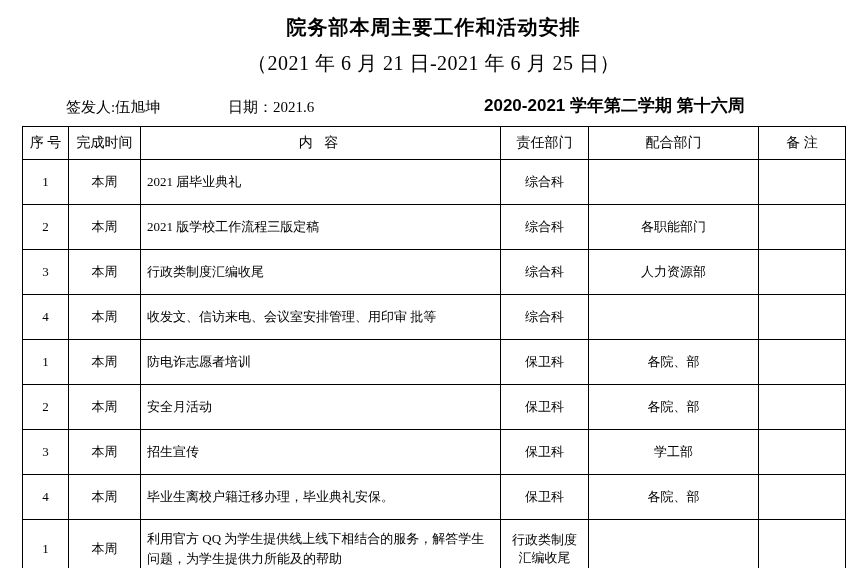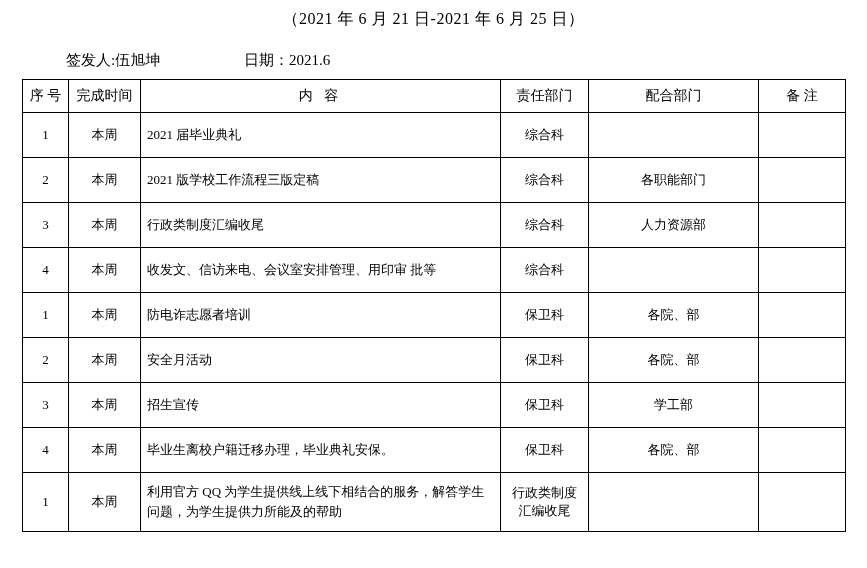--- a/index.html
+++ b/index.html
@@ -25,39 +25,39 @@
     text-align: center;
     font-family: "Liberation Sans", "DejaVu Sans", sans-serif;
     font-weight: bold;
     font-size: 20px;
     letter-spacing: 1px;
     margin-top: 14px;
   }
   .doc-subtitle {
     text-align: center;
     font-family: "Liberation Serif", "DejaVu Serif", serif;
-    font-size: 16px;
+    font-size: 20px;
     margin-top: 9px;
     letter-spacing: 0.5px;
   }
   .meta-row {
     position: relative;
     height: 30px;
     margin-top: 17px;
     font-size: 15px;
   }
   .meta-signer {
     position: absolute;
     left: 44px;
     top: 4px;
     white-space: nowrap;
   }
   .meta-date {
     position: absolute;
-    left: 222px;
+    left: 206px;
     top: 4px;
     white-space: nowrap;
   }
   .meta-term {
     position: absolute;
     left: 462px;
     top: 0px;
     font-family: "Liberation Sans", "DejaVu Sans", sans-serif;
     font-weight: bold;
     font-size: 17px;
@@ -107,26 +107,28 @@
   .hdr-spaced {
     letter-spacing: 4px;
     margin-top: 8px;
   }
 </style>
 </head>
 <body>
 
 <div class="page">
 
+  <div class="doc-title">院务部本周主要工作和活动安排</div>
 
   <div class="doc-subtitle">（2021 年 6 月 21 日-2021 年 6 月 25 日）</div>
 
   <div class="meta-row">
     <div class="meta-signer">签发人:伍旭坤</div>
     <div class="meta-date">日期：2021.6</div>
+    <div class="meta-term">2020-2021 学年第二学期  第十六周</div>
   </div>
 
   <table class="sched">
     <colgroup>
       <col class="col-no">
       <col class="col-time">
       <col class="col-content">
       <col class="col-dept">
       <col class="col-coop">
       <col class="col-remark">

